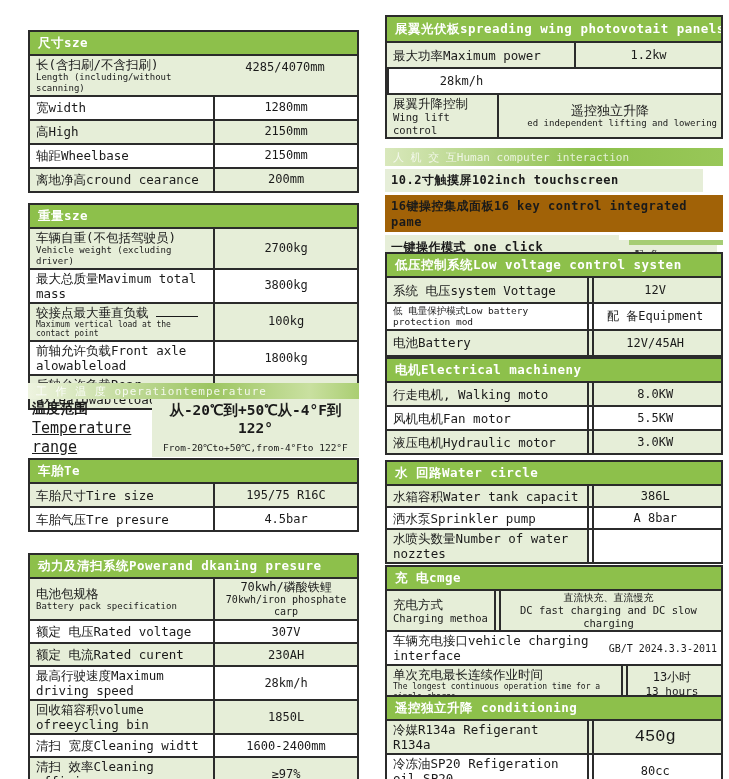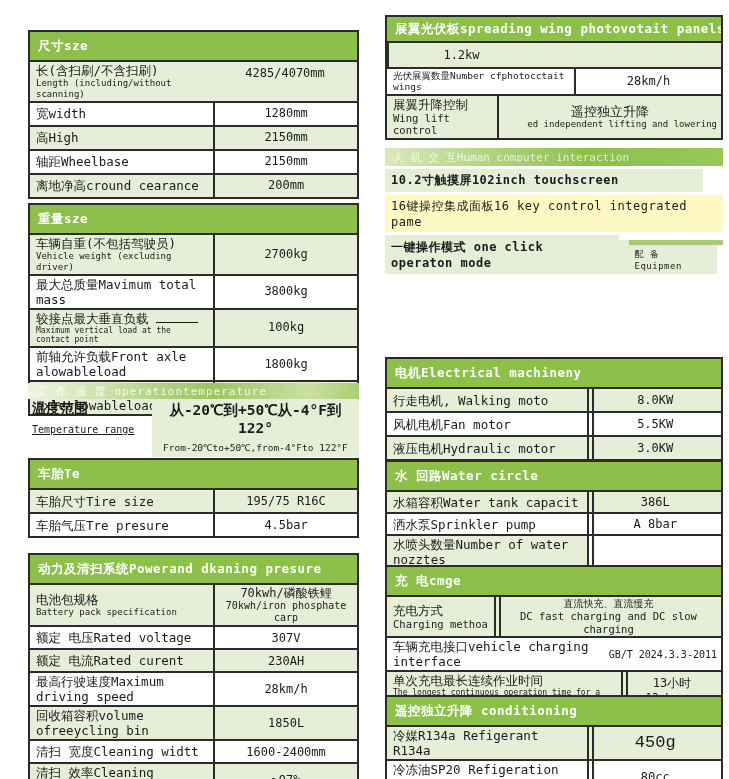--- a/index.html
+++ b/index.html
@@ -3,21 +3,21 @@
 <meta charset="utf-8">
 <style>
   html,body { margin:0; padding:0; }
   body { font-family:"DejaVu Sans Mono","Liberation Mono",monospace; color:#1a1a1a; background:#fff; }
   .page { position:relative; width:729px; height:779px; background:#fff; overflow:hidden; }
 
   .tbl { position:absolute; border:2px solid var(--border); box-sizing:border-box; background:#fff; }
   .col-l { left:28px;  width:331px; }
   .col-r { left:385px; width:338px; }
 
-  .hdr { height:28px; background:var(--header-green); color:#fff; font-weight:bold;
+  .hdr { height:22px; background:var(--header-green); color:#fff; font-weight:bold;
          font-size:12.5px; display:flex; align-items:center; padding:0 8px; box-sizing:border-box;
          letter-spacing:.5px; white-space:nowrap; overflow:hidden; }
   .hdr.h24 { height:24px; }
 
   .row { display:flex; align-items:stretch; border-top:2px solid var(--border); box-sizing:border-box; }
   .alt { background:var(--row-green); }
   .h22{min-height:22px}.h23{min-height:23px}.h24{min-height:24px}.h26{min-height:26px}
   .h34{min-height:34px}.h36{min-height:36px}.h38{min-height:38px}.h40{min-height:40px}
 
   .lbl { flex:1; display:flex; flex-direction:column; justify-content:center;
@@ -40,33 +40,33 @@
   .uline { display:inline-block; width:42px; border-bottom:1.5px solid #1a1a1a; height:10px; }
 
   
   .temp { position:absolute; box-sizing:border-box; }
   .temp-hdr { height:16px; background:linear-gradient(90deg,#eef4e0 0%,#9cc561 55%,#c9e0a0 85%,#aace72 100%);
               color:rgba(255,255,255,.85); font-size:11px; padding:1px 8px; box-sizing:border-box;
               white-space:nowrap; overflow:hidden; letter-spacing:1px; }
   .temp-row { display:flex; margin-top:0; }
   .temp-lbl { width:35%; padding:1px 4px; box-sizing:border-box; }
   .temp-lbl .zh { font-size:14px; font-weight:bold; display:block; }
-  .temp-lbl .en { font-size:10px; text-decoration:underline; }
+  .temp-lbl .en { font-size:15px; text-decoration:underline; }
   .temp-val { flex:1; margin-left:8px; background:var(--row-green); text-align:center; padding:2px 4px; }
   .temp-val .zh { font-size:14.5px; font-weight:bold; display:block; }
   .temp-val .en { font-size:9.5px; }
 
   
   .hci { position:absolute; box-sizing:border-box; }
   .hci-hdr { height:18px; background:linear-gradient(90deg,#d9e8bc 0%,#8dc04b 60%,#98c758 100%);
              color:rgba(255,255,255,.75); font-size:11px; padding:2px 8px; box-sizing:border-box;
              white-space:nowrap; overflow:hidden; }
   .hci-row { font-size:12px; padding:3px 6px; margin-top:3px; letter-spacing:.5px; box-sizing:border-box; }
   .hci-row.r1 { background:var(--row-green); width:94%; font-weight:bold; }
-  .hci-row.r2 { background:#fef9c3; font-weight:normal; }
+  .hci-row.r2 { background:#a16207; font-weight:bold; }
   .hci-row.r3 { display:flex; justify-content:space-between; align-items:flex-end; padding:0; }
   .hci-main { background:var(--row-green); padding:4px 6px; font-weight:bold; }
   .equip { font-size:9px; background:var(--row-green); padding:8px 16px 3px; position:relative; margin-right:6px; }
   .equip::before { content:''; position:absolute; top:0; left:10px; right:-6px; height:5px; background:#a6cd74; }
 
   .gbt { font-size:10px; display:flex; align-items:center; padding-right:4px; white-space:nowrap; }
 </style>
 </head>
 <body>
 
@@ -190,24 +190,24 @@
     <div class="row h23 alt">
       <div class="lbl">清扫 效率Cleaning efficiency</div>
       <div class="val w44">≥97%</div>
     </div>
 
   </section>
 
   <section class="tbl col-r" style="top:15px">
     <div class="hdr h24">展翼光伏板spreading wing photovotait panels</div>
     <div class="row h26 alt">
+      <div class="lbl">最大功率Maximum power</div>
       <div class="val w44">1.2kw</div>
     </div>
     <div class="row h26">
-      <div class="lbl sm">光伏展翼数量Number cfphotocctait wings</div>
       <div class="val w44">28km/h</div>
     </div>
     <div class="row h38 alt">
       <div class="lbl" style="flex:0 0 33%">
         <span class="zh">展翼升降控制</span>
         <span class="en" style="font-size:10.5px">Wing lift control</span>
       </div>
       <div class="val" style="flex:1; align-items:stretch">
         <span style="font-size:13px; text-align:center">遥控独立升降</span>
         <span class="en" style="text-align:right">ed independent lifting and lowering</span>
@@ -218,20 +218,35 @@
   <section class="hci col-r" style="top:148px">
     <div class="hci-hdr">人 机 交 互Human computer interaction</div>
     <div class="hci-row r1">10.2寸触摸屏102inch touchscreen</div>
     <div class="hci-row r2">16键操控集成面板16 key control integrated pame</div>
     <div class="hci-row r3">
       <span class="hci-main">一键操作模式 one click operaton mode</span>
       <span class="equip">配 备 Equipmen</span>
     </div>
   </section>
 
+  <section class="tbl col-r" style="top:252px">
+    <div class="hdr">低压控制系统Low voltage control systen</div>
+    <div class="row h26 alt">
+      <div class="lbl">系统 电压system Vottage</div>
+      <div class="val w40 dv">12V</div>
+    </div>
+    <div class="row h26">
+      <div class="lbl sm">低 电量保护模式Low battery protection mod</div>
+      <div class="val w40 dv">配 备Equipment</div>
+    </div>
+    <div class="row h26 alt">
+      <div class="lbl">电池Battery</div>
+      <div class="val w40 dv">12V/45AH</div>
+    </div>
+  </section>
 
   <section class="tbl col-r" style="top:357px">
     <div class="hdr">电机Electrical machineny</div>
     <div class="row h24 alt">
       <div class="lbl">行走电机, Walking moto</div>
       <div class="val w40 dv">8.0KW</div>
     </div>
     <div class="row h24">
       <div class="lbl">风机电机Fan motor</div>
       <div class="val w40 dv">5.5KW</div>

